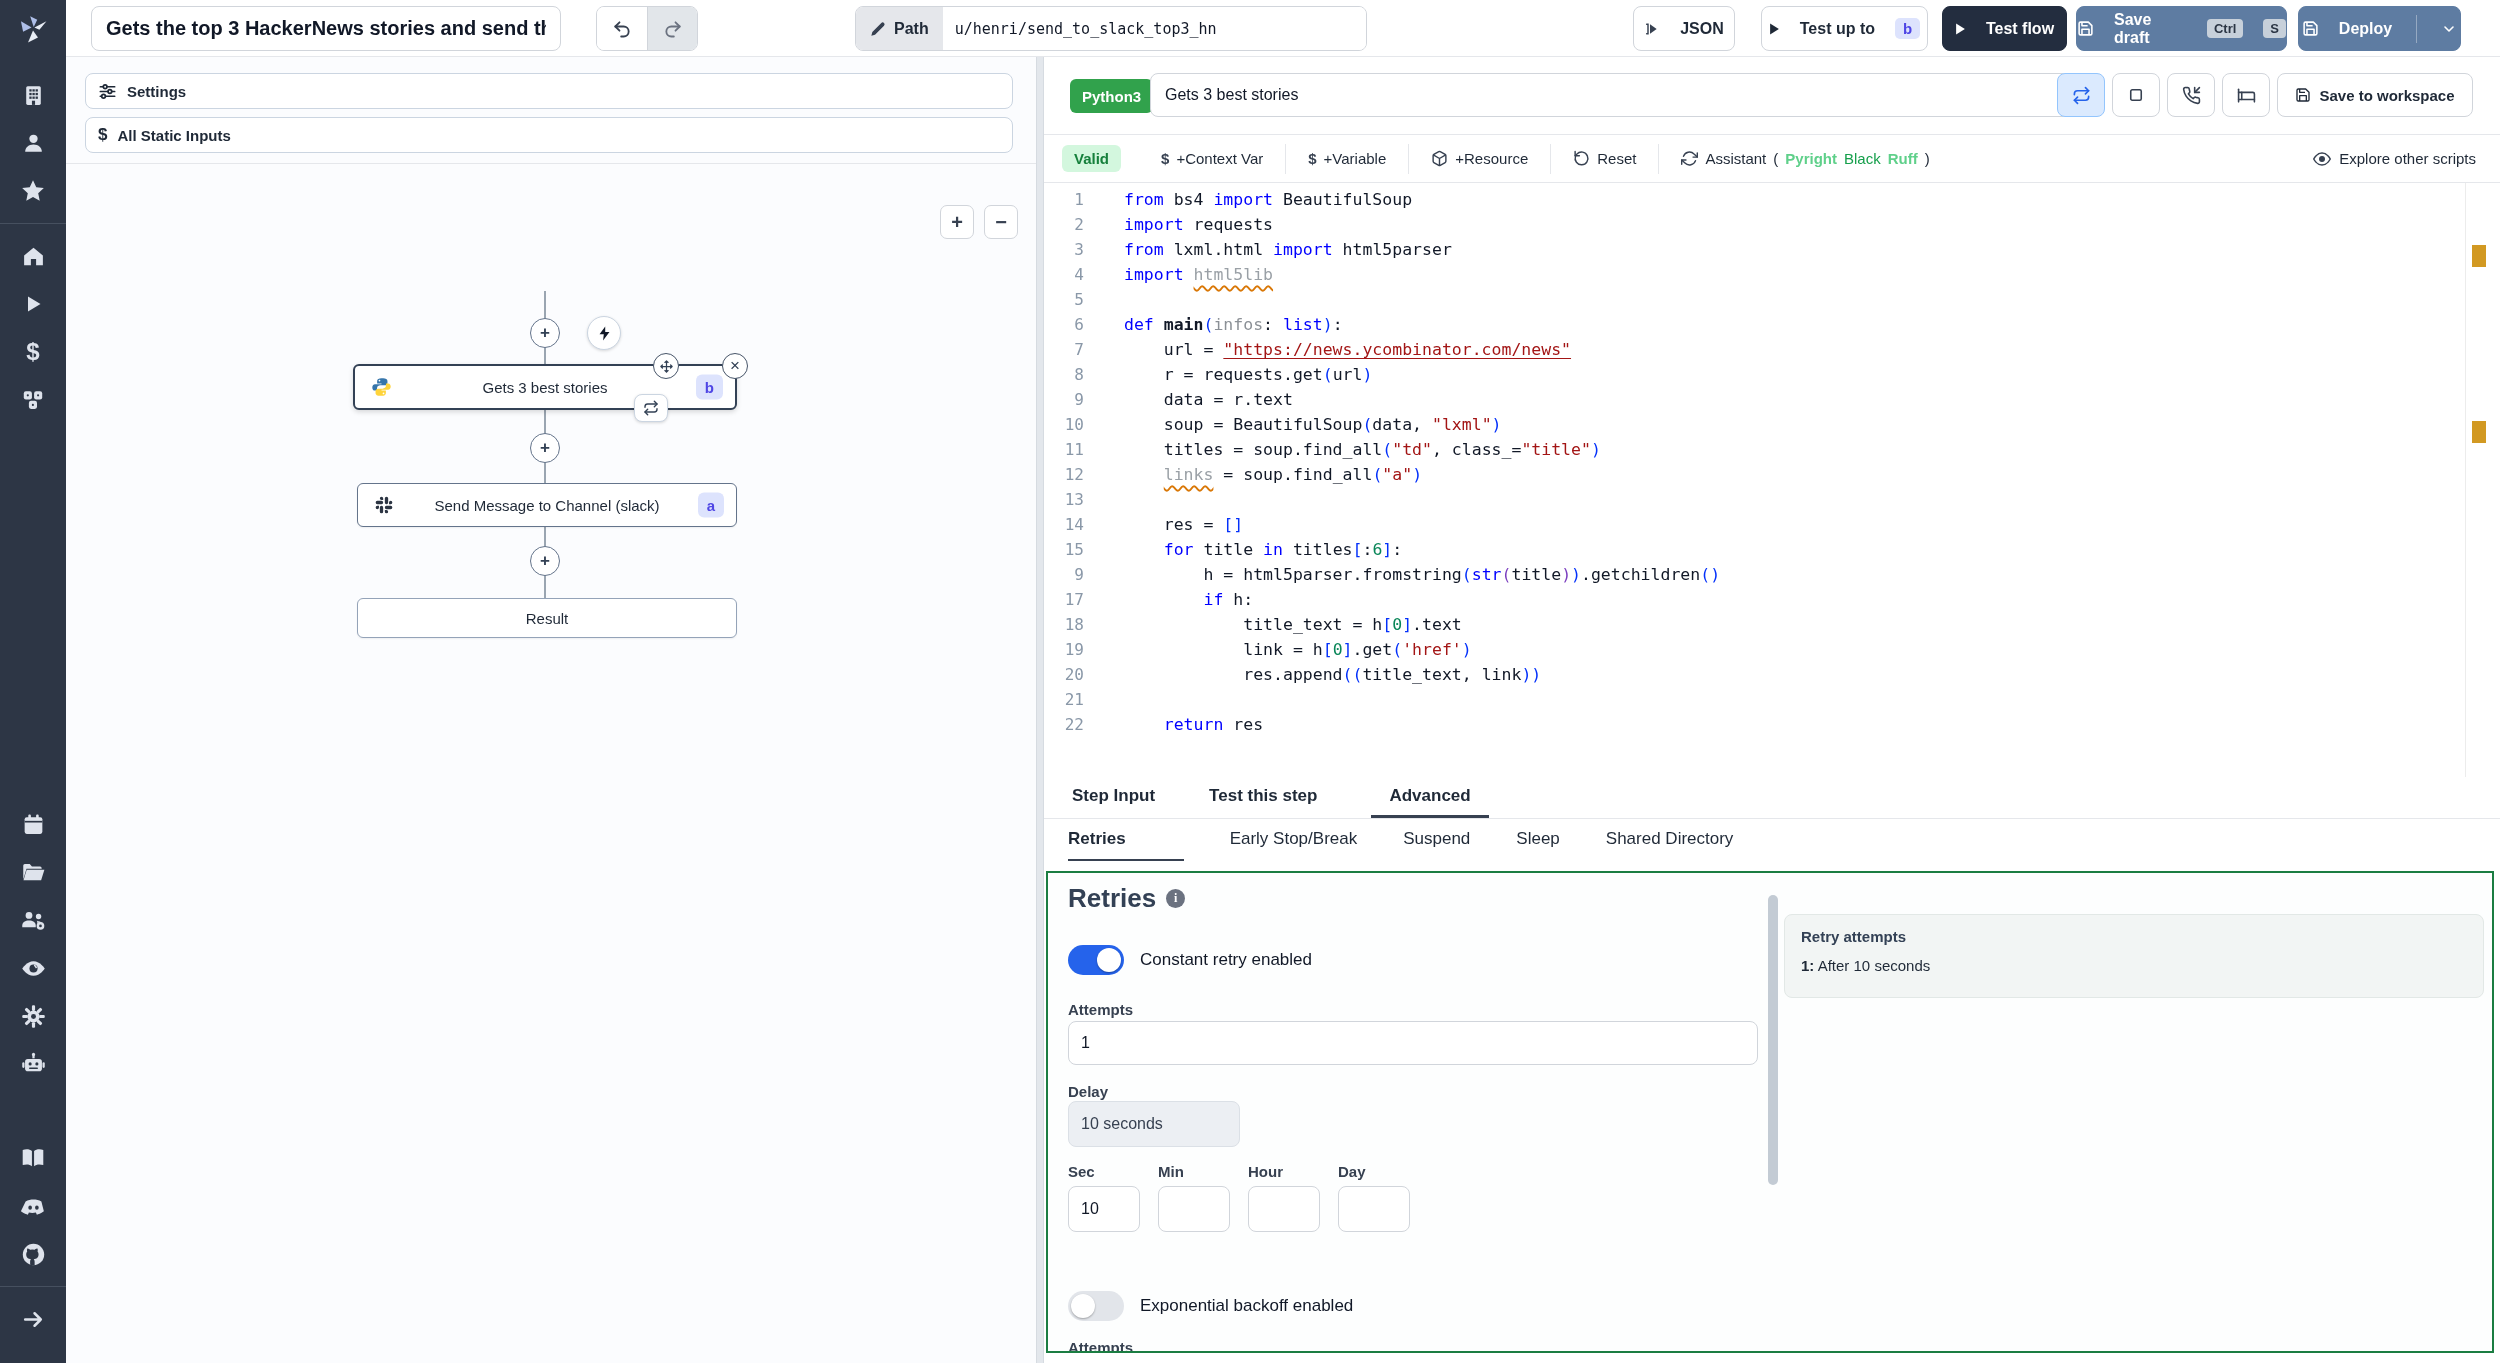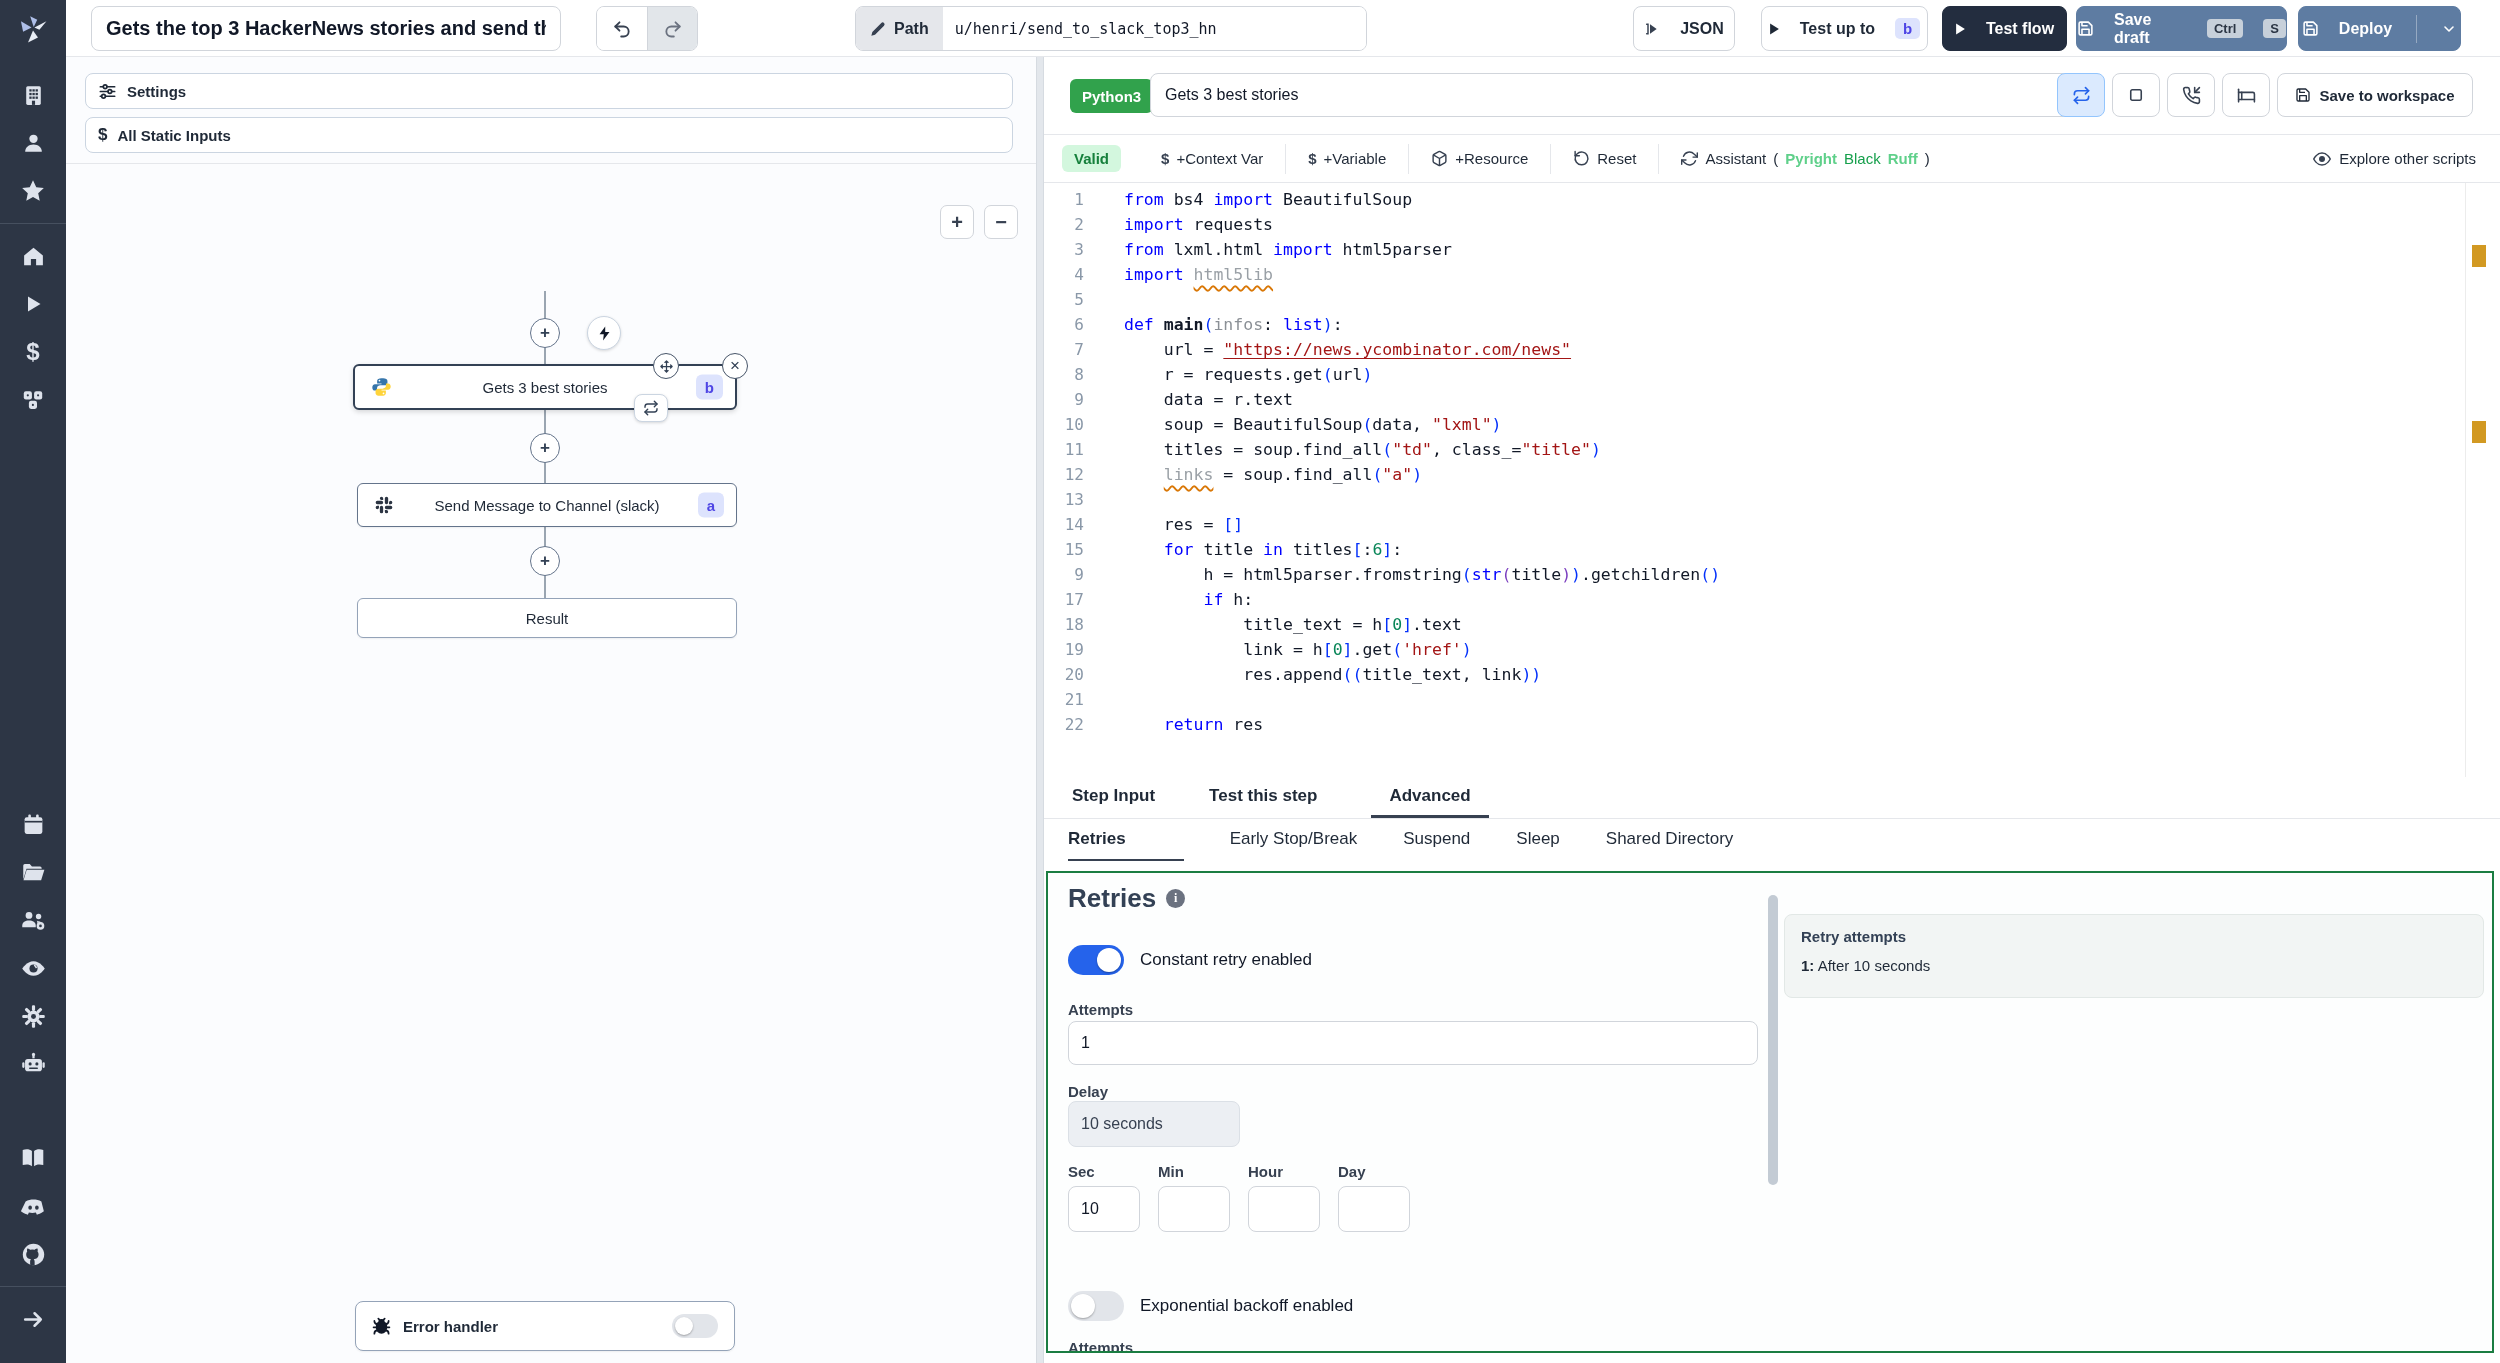--- a/index.html
+++ b/index.html
@@ -457,34 +457,20 @@
       <span>Send Message to Channel (slack)</span>
       <span class="node-badge">a</span>
     </div>
 
     <div class="plus-circle" style="left:464px;top:489px;">+</div>
 
     <div class="fnode" style="left:291px;top:541px;width:380px;height:40px;">
       <span>Result</span>
     </div>
 
-    <div class="fnode" style="left:289px;top:1244px;width:380px;height:50px;border-radius:8px;justify-content:flex-start;padding:0 16px;gap:12px;font-weight:700;">
-      <span>
-          <svg width="19" height="19" viewBox="0 0 24 24" fill="none" stroke="#111827" stroke-width="2.2" stroke-linecap="round">
-            <path d="M8 2l1.9 1.9M16 2l-1.9 1.9"></path>
-            <path d="M9 7v-.5a3 3 0 1 1 6 0V7" fill="#111827"></path>
-            <path d="M12 20c-3.3 0-6-2.7-6-6v-3a4 4 0 0 1 4-4h4a4 4 0 0 1 4 4v3c0 3.3-2.7 6-6 6z" fill="#111827"></path>
-            <path d="M6.5 9C4.6 8.8 3 7.1 3 5M6 13H2M3 21c0-2.1 1.7-3.9 3.8-4M17.5 9c1.9-.2 3.5-1.9 3.5-4M22 13h-4M17.2 17c2.1.1 3.8 1.9 3.8 4"></path>
-          </svg>
-        </span>
-      <span>Error handler</span>
-      <div class="toggle off tg-md" style="margin-left:auto">
-          <div class="knob"></div>
-        </div>
-    </div>
   </section>
 
   <div class="splitter"></div>
 
   <section class="right">
 
     <div class="ed-header">
       <span class="lang-badge">Python3</span>
       <input class="step-title" value="Gets 3 best stories" style="">
       <div class="icon-btn active-blue" style="left:1013px">

